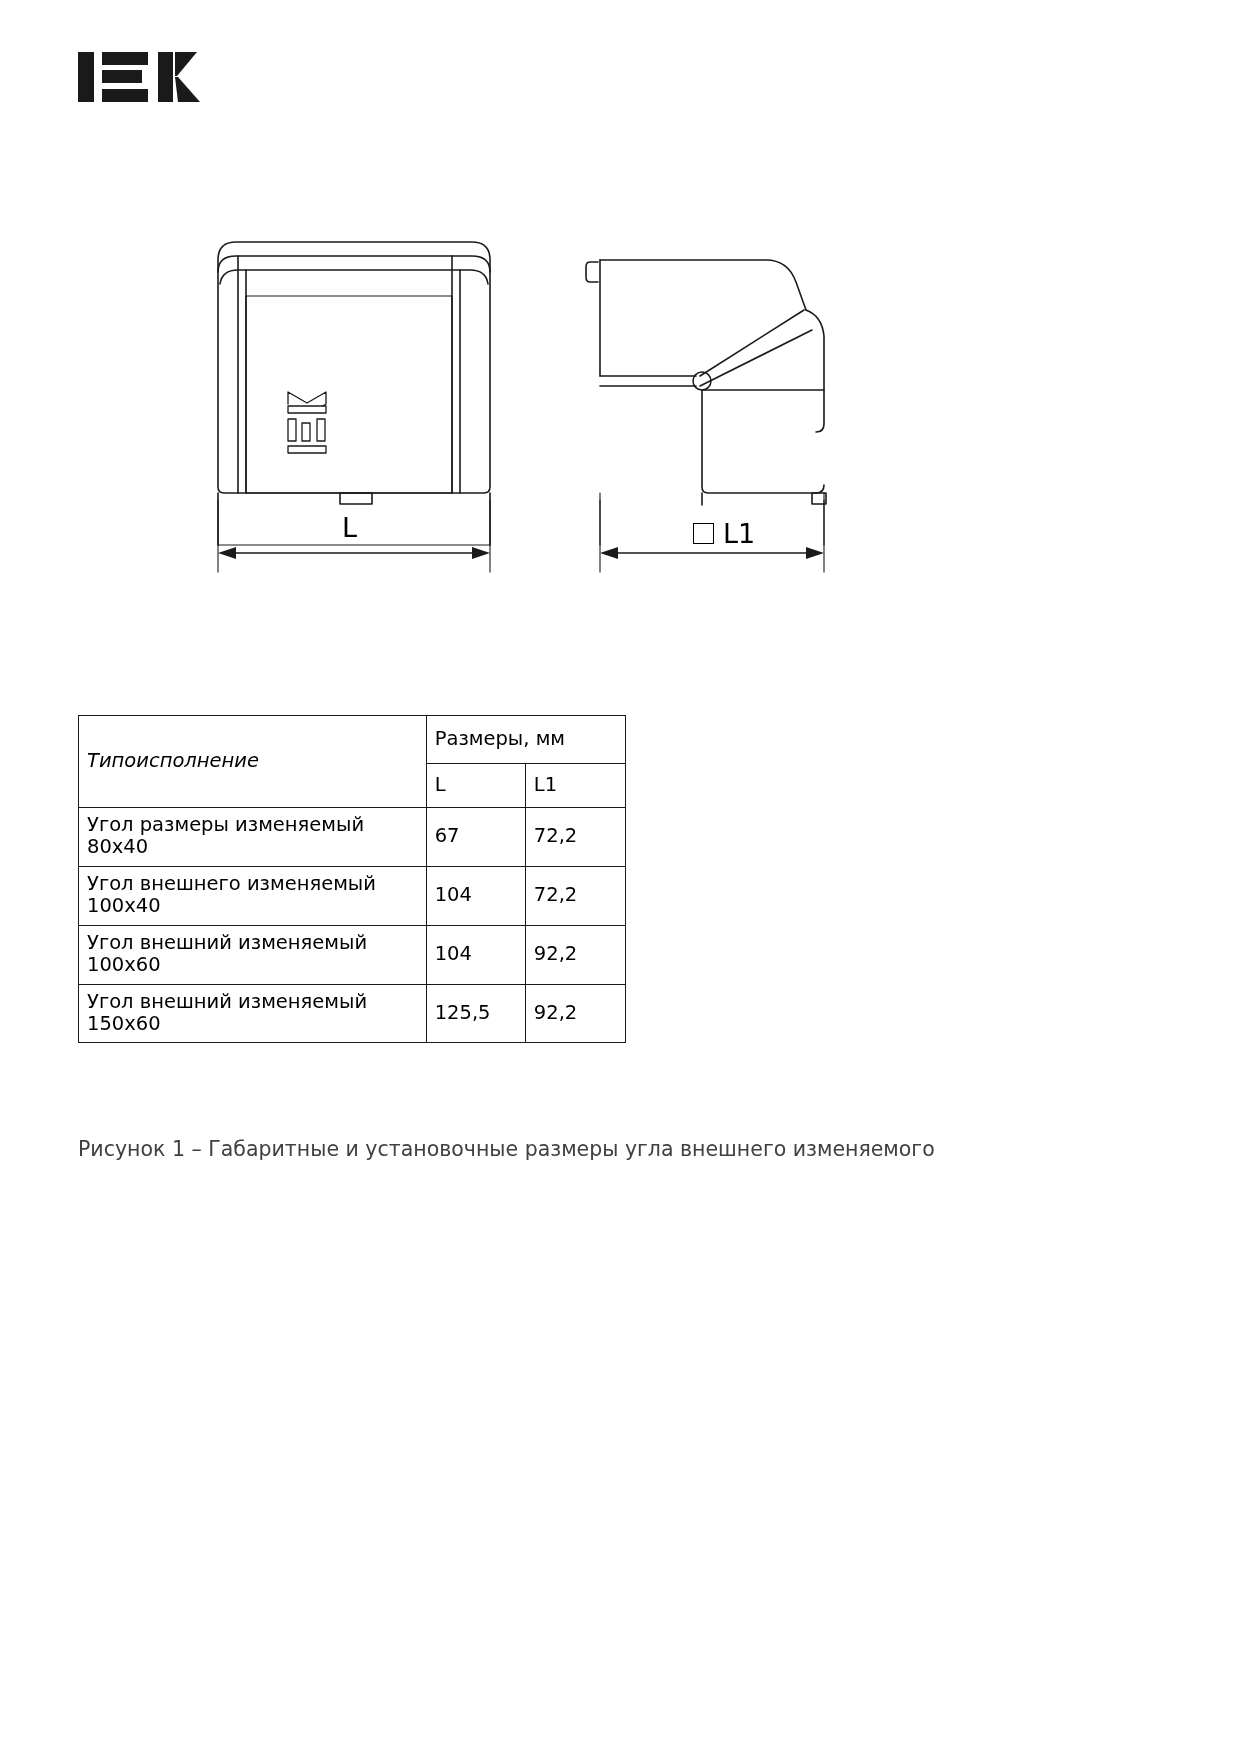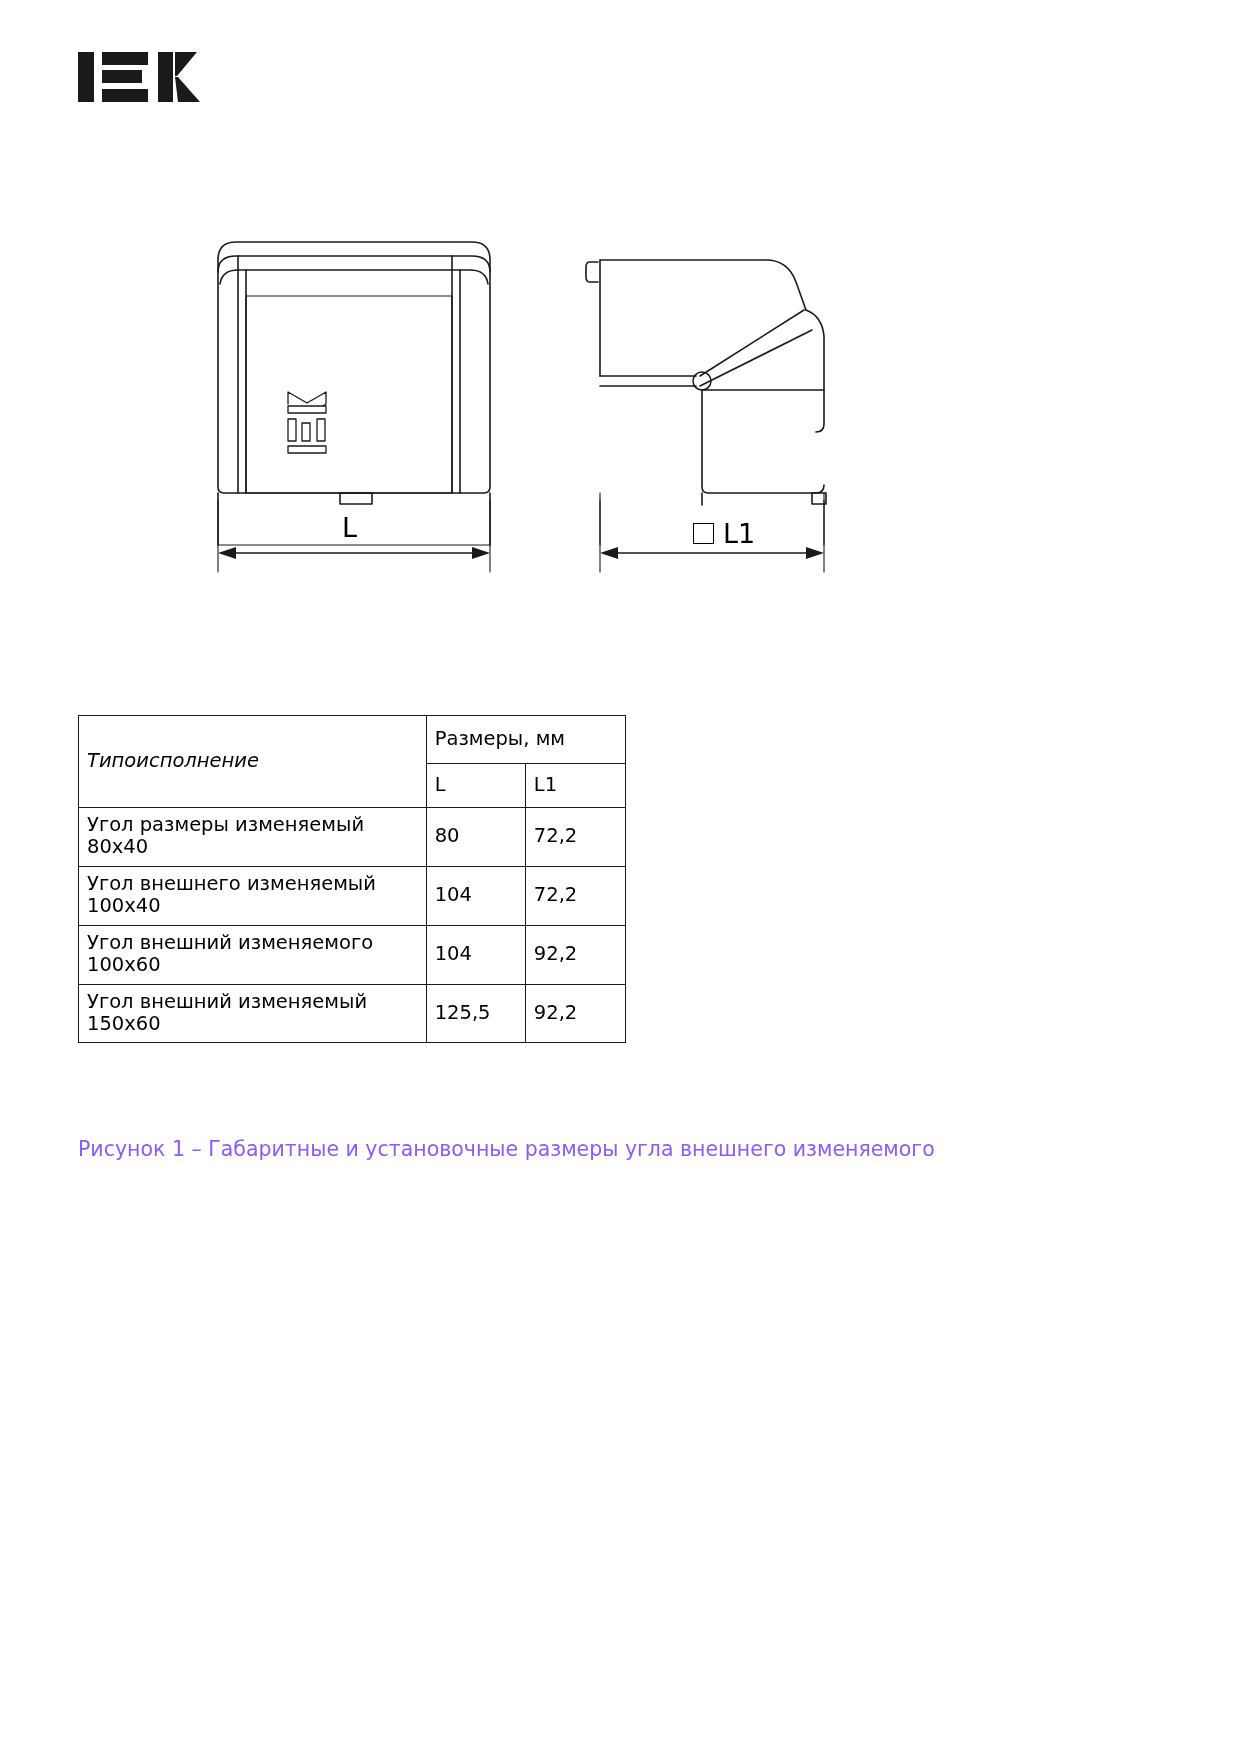--- a/index.html
+++ b/index.html
@@ -76,21 +76,21 @@
   #spec-table tr.r-head2 th { height: 30px; }
   #spec-table tbody tr td { height: 28px; }
 
   
   #caption {
     position: absolute;
     left: 78px;
     top: 1137px;
     font-size: 20.5px;
     font-family: "DejaVu Sans", "Liberation Sans", sans-serif;
-    color: #8b5cf6;
+    color: #404040;
     white-space: nowrap;
   }
 </style>
 </head>
 <body>
 
 <div id="logo">
   <svg width="150" height="62" viewBox="0 0 150 62" xmlns="http://www.w3.org/2000/svg">
 
     <rect x="0" y="6" width="16" height="50" fill="#1a1a1a"></rect>
@@ -197,30 +197,30 @@
       <th colspan="2">Размеры, мм</th>
     </tr>
     <tr class="r-head2">
       <th class="c-l">L</th>
       <th class="c-l1">L1</th>
     </tr>
   </thead>
   <tbody>
     <tr>
       <td>Угол размеры изменяемый 80x40</td>
-      <td>80</td>
+      <td>67</td>
       <td>72,2</td>
     </tr>
     <tr>
       <td>Угол внешнего изменяемый 100x40</td>
       <td>104</td>
       <td>72,2</td>
     </tr>
     <tr>
-      <td>Угол внешний изменяемого 100x60</td>
+      <td>Угол внешний изменяемый 100x60</td>
       <td>104</td>
       <td>92,2</td>
     </tr>
     <tr>
       <td>Угол внешний изменяемый 150x60</td>
       <td>125,5</td>
       <td>92,2</td>
     </tr>
   </tbody>
 </table>

